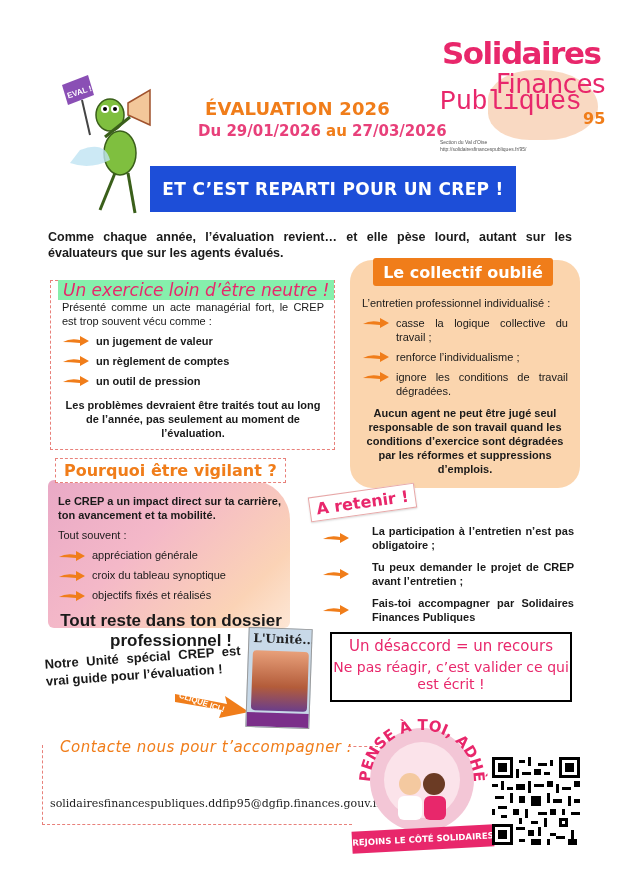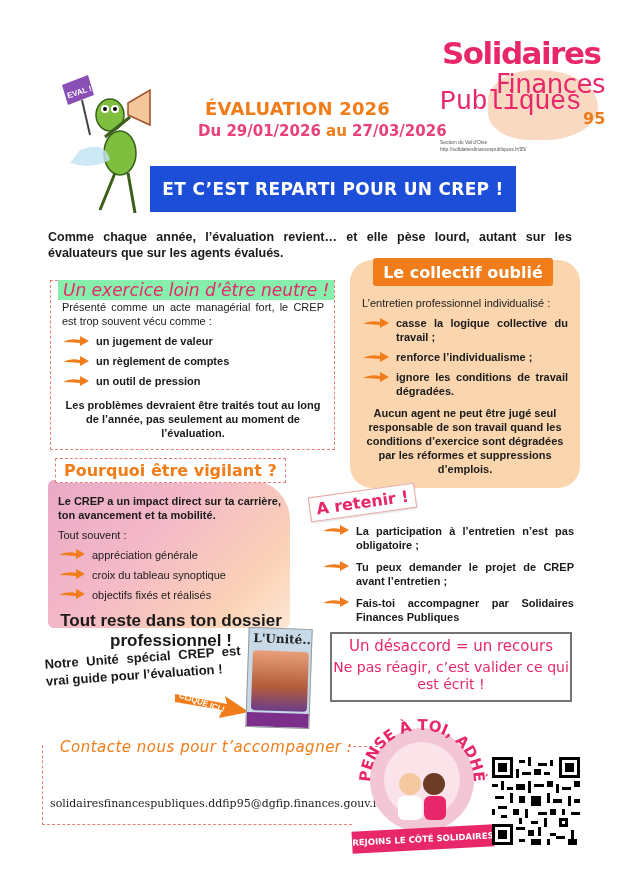--- a/index.html
+++ b/index.html
@@ -36,40 +36,40 @@
     .arrow { width: 28px; height: 12px; margin-right: 6px; flex-shrink: 0; }
     .box1-note { left: 62px; top: 398px; width: 262px; font-weight: bold; font-size: 11px; line-height: 14px; text-align: center; }
 
     
     .box2 { left: 350px; top: 260px; width: 230px; height: 228px; background: #fbd5ae; border-radius: 22px; }
     .box2-title { left: 373px; top: 258px; width: 180px; height: 28px; background: #f07d1a; display: flex; align-items: center; justify-content: center; border-radius: 3px; }
     .box2-title span { color: #fff; font-family: "DejaVu Sans", sans-serif; font-weight: bold; font-size: 16px; }
     .box2-body { left: 362px; top: 296px; width: 206px; font-size: 11px; line-height: 14px; }
     .box2-body .row { display: flex; align-items: flex-start; margin-top: 6px; }
     .box2-body .row .arrow { margin-top: 1px; }
-    .box2-body .row span.txt { text-align: justify; font-weight: bold; }
+    .box2-body .row span.txt { text-align: justify; }
     .box2-note { left: 362px; top: 406px; width: 206px; font-weight: bold; font-size: 11px; line-height: 14px; text-align: center; }
 
     
     .box3 { left: 48px; top: 480px; width: 242px; height: 148px; background: linear-gradient(135deg, #e9a9c6 0%, #f4b8c8 40%, #fbd3b6 80%, #fde7d6 100%); border-radius: 6px 40px 6px 6px; }
     .box3-title { left: 55px; top: 458px; background: #fff; padding: 2px 8px; border: 1.5px dashed #e8807a; font-family: "DejaVu Sans", sans-serif; font-weight: bold; font-size: 16px; color: #f07d1a; }
     .box3-body { left: 58px; top: 494px; width: 228px; font-size: 11px; line-height: 14px; }
     .box3-body .lead { font-weight: bold; }
     .box3-body ul { list-style: none; margin-top: 4px; }
-    .box3-body li { display: flex; align-items: flex-start; margin-top: 6px; }
+    .box3-body li { display: flex; align-items: flex-end; margin-top: 6px; }
     .box3-note { left: 52px; top: 611px; width: 238px; font-weight: bold; font-size: 17px; text-align: center; }
 
     
     .retenir-tag { left: 309px; top: 490px; padding: 2px 6px; background: #fff; border: 1px solid #e7a6a6; box-shadow: 0 1px 2px rgba(0,0,0,0.15); transform: rotate(-8deg); font-family: "DejaVu Sans", sans-serif; font-weight: bold; font-size: 16px; color: #e8276b; }
     .retenir-body { left: 322px; top: 524px; width: 252px; font-size: 11px; line-height: 14px; }
-    .retenir-body .item { display: flex; align-items: flex-start; margin-bottom: 8px; font-weight: bold; }
+    .retenir-body .item { display: flex; align-items: center; margin-bottom: 8px; font-weight: bold; gap: 16px; }
     .retenir-body .item .arrow { margin-top: 0; margin-right: 6px; }
     .retenir-body .item .txt { text-align: justify; }
 
-    .recours { left: 330px; top: 632px; width: 242px; height: 70px; border: 2px solid #737373; background: #fff; text-align: center; padding-top: 3px; }
+    .recours { left: 330px; top: 632px; width: 242px; height: 70px; border: 2px solid #000000; background: #fff; text-align: center; padding-top: 3px; }
     .recours .r1 { font-family: "DejaVu Sans", sans-serif; font-size: 15px; color: #e8276b; }
     .recours .r2 { font-family: "DejaVu Sans", sans-serif; font-size: 14px; color: #e8276b; margin-top: 4px; line-height: 17px; }
 
     
     .unite-text { left: 45px; top: 648px; width: 220px; font-weight: bold; font-size: 13px; line-height: 17px; transform: rotate(-4deg); text-align: justify; }
     .clique { left: 175px; top: 690px; width: 74px; height: 30px; }
     .clique-label { left: 178px; top: 698px; color: #fff; font-size: 8px; font-weight: bold; transform: rotate(18deg); }
     .unite-cover { left: 247px; top: 628px; width: 64px; height: 100px; background: #c8d9e8; border: 1px solid #999; transform: rotate(2deg); overflow: hidden; }
     .unite-cover .ut { position: absolute; left: 4px; top: 3px; font-family: "DejaVu Serif", serif; font-size: 12px; font-weight: bold; color: #222; }
     .unite-cover .art { position: absolute; left: 4px; top: 22px; width: 56px; height: 60px; background: linear-gradient(180deg,#e8a07a,#b35c3a 60%,#6b3e8a); border-radius: 4px; }

